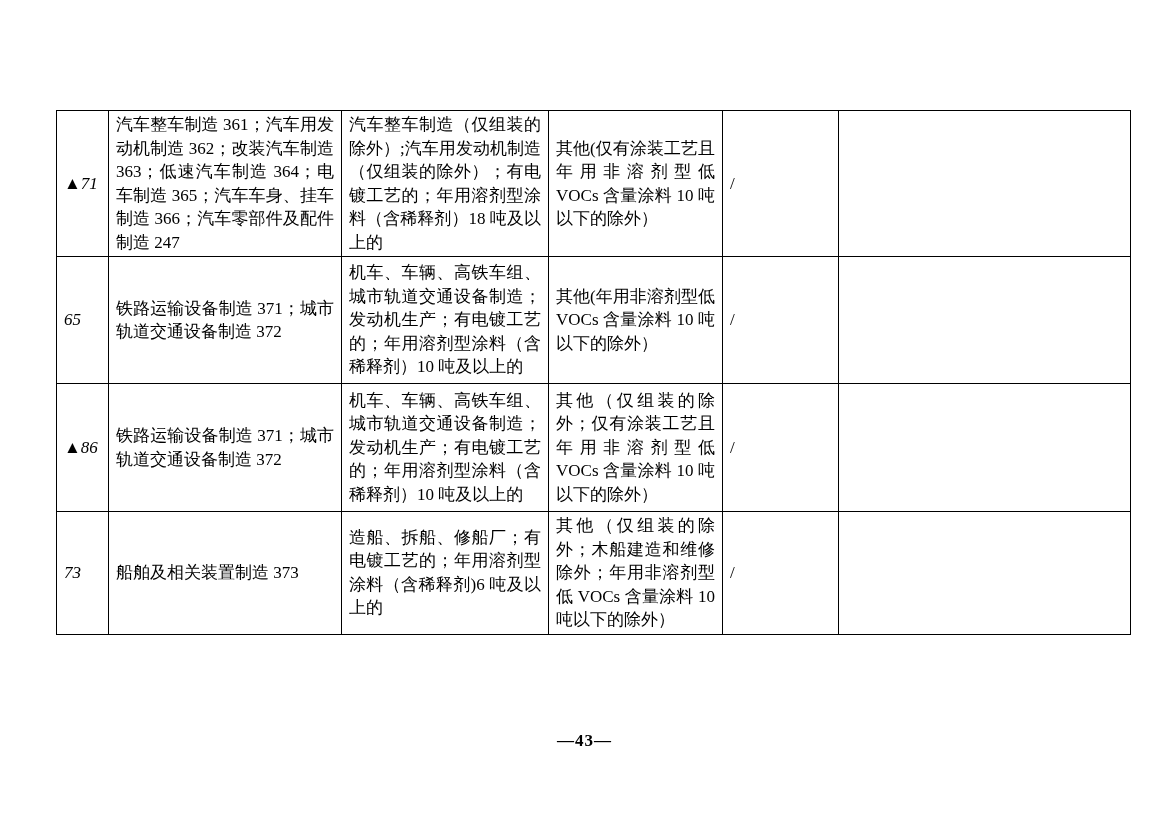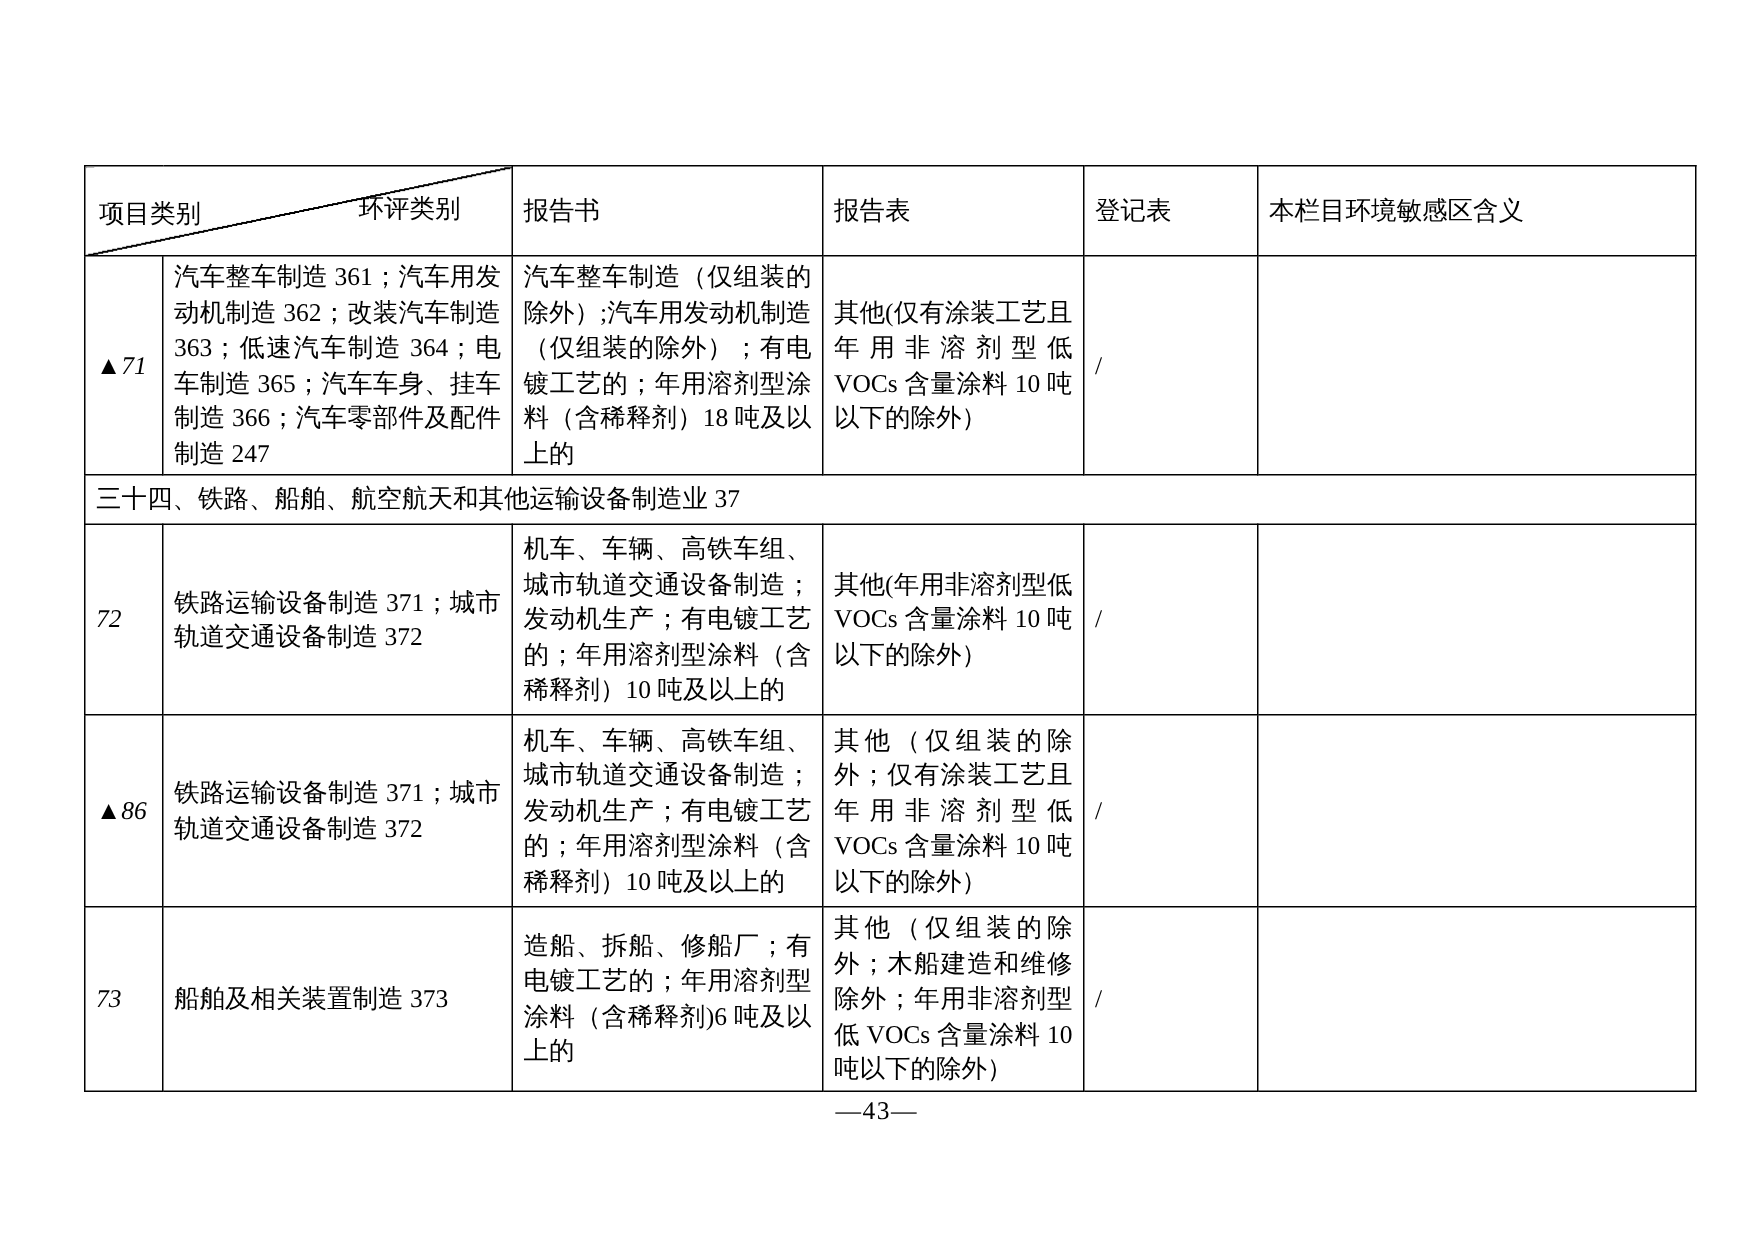--- a/index.html
+++ b/index.html
@@ -73,64 +73,52 @@
   }
   .rich b { font-weight: normal; }
   .page-number {
     position: absolute;
     left: 0;
     width: 100%;
     top: 731px;
     text-align: center;
     font-size: 17px;
     letter-spacing: 1px;
+    font-weight: bold;
   }
 </style>
 </head>
 <body>
 
 <div class="page">
 
   <table class="eia">
     <colgroup>
       <col style="width:52px">
       <col style="width:233px">
       <col style="width:207px">
       <col style="width:174px">
       <col style="width:116px">
       <col style="width:292px">
     </colgroup>
 
     <tbody>
-        <tr class="header-row">
-      <th class="corner-cell" colspan="2">
-        <span class="corner-left">项目类别</span>
-        <span class="corner-right">环评类别</span>
-      </th>
-      <th class="head">报告书</th>
-      <th class="head">报告表</th>
-      <th class="head">登记表</th>
-      <th class="head">本栏目环境敏感区含义</th>
-    </tr>
 
     <tr class="r-71">
       <td class="id-cell">▲71</td>
       <td>汽车整车制造 361；汽车用发动机制造 362；改装汽车制造 363；低速汽车制造 364；电车制造 365；汽车车身、挂车制造 366；汽车零部件及配件制造 247</td>
       <td>汽车整车制造（仅组装的除外）;汽车用发动机制造（仅组装的除外）；有电镀工艺的；年用溶剂型涂料（含稀释剂）18 吨及以上的</td>
       <td class="rich"><span>其他(</span><b>仅有涂装工艺且</b><span>年用非溶剂型低 VOCs 含量涂料 10 吨以下的除外）</span></td>
       <td class="register-cell">/</td>
       <td></td>
     </tr>
 
-    <tr class="section-row">
-      <td class="section-cell" colspan="6">三十四、铁路、船舶、航空航天和其他运输设备制造业 37</td>
-    </tr>
 
     <tr class="r-72">
-      <td class="id-cell">72</td>
+      <td class="id-cell">65</td>
       <td>铁路运输设备制造 371；城市轨道交通设备制造 372</td>
       <td>机车、车辆、高铁车组、城市轨道交通设备制造；发动机生产；有电镀工艺的；年用溶剂型涂料（含稀释剂）10 吨及以上的</td>
       <td class="rich"><span>其他(年用非溶剂型低 VOCs 含量涂料 10 吨以下的除外）</span></td>
       <td class="register-cell">/</td>
       <td></td>
     </tr>
 
     <tr class="r-72b">
       <td class="id-cell">▲86</td>
       <td>铁路运输设备制造 371；城市轨道交通设备制造 372</td>

